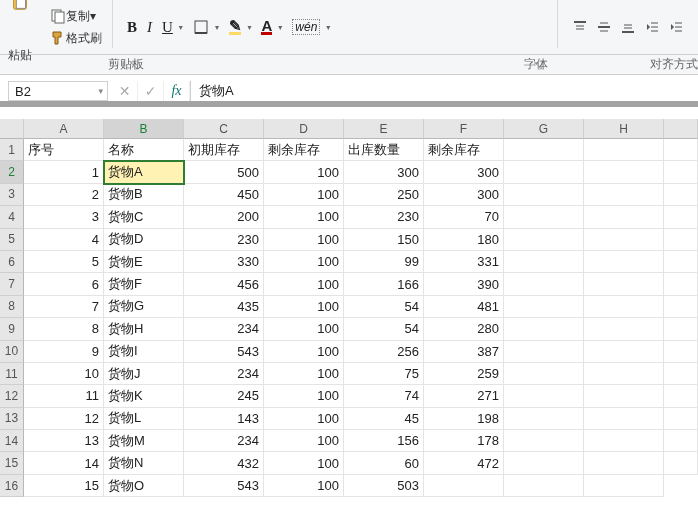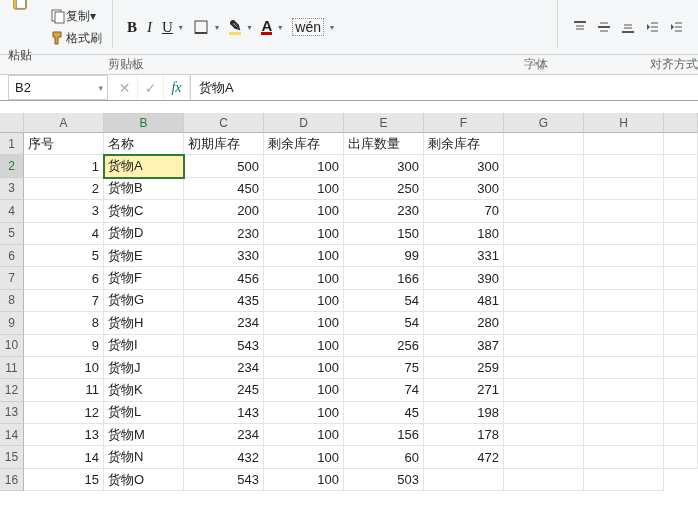--- a/index.html
+++ b/index.html
@@ -14,31 +14,31 @@
   .rbtn { display: flex; align-items: center; height: 22px; padding: 0 4px; font-size: 12px; color: #333; }
   .rbtn .ico, .ico-box { width: 16px; height: 16px; display: inline-flex; align-items: center; justify-content: center; }
   .fontgrp { flex: 1; display: flex; align-items: center; gap: 10px; padding: 0 14px; }
   .fontgrp .b { font-weight: bold; font-size: 15px; font-family: "Times New Roman", serif; }
   .fontgrp .i { font-style: italic; font-size: 15px; font-family: "Times New Roman", serif; }
   .fontgrp .u { text-decoration: underline; font-size: 15px; font-family: "Times New Roman", serif; }
   .fontgrp .dd { font-size: 8px; color: #666; margin-left: -4px; }
   .fontA { font-size: 15px; font-weight: bold; position: relative; }
   .under-red { border-bottom: 3px solid #c00000; display:inline-block; line-height:13px; }
   .under-yel { border-bottom: 3px solid #ffd966; display:inline-block; line-height:13px; }
-  .wenA { font-size: 14px; border: 1px dotted #888; padding: 0 2px; }
+  .wenA { font-size: 12px; border: 1px dotted #888; padding: 0 2px; font-style: italic; }
   .aligngrp { display: flex; align-items: center; gap: 8px; padding: 0 14px; }
   .vsep { width: 1px; height: 48px; background: #d8d8d8; }
 
   
   .ribbon-labels { display: flex; height: 20px; background: #f5f6f7; border-bottom: 1px solid #cfcfcf; font-size: 12px; color: #666; }
   .gl { display: flex; align-items: center; justify-content: flex-end; position: relative; }
   .gl .dlg { position: absolute; right: 6px; bottom: 2px; font-size: 10px; color: #888; }
 
   
-  .formula-row { display: flex; height: 26px; border-bottom: 1px solid #a3a3a3; align-items: stretch; margin-top: 0; }
+  .formula-row { display: flex; height: 26px; border-bottom: 6px solid #a3a3a3; align-items: stretch; margin-top: 6px; }
   .namebox { width: 100px; border: 1px solid #cfcfcf; display: flex; align-items: center; padding: 0 6px; font-size: 13px; margin: 0 4px 0 8px; position: relative; }
   .namebox .dd { position:absolute; right:4px; color:#888; font-size:9px; }
   .fbar-btn { width: 26px; display: flex; align-items: center; justify-content: center; color: #aaa; font-size: 14px; border-right: 1px solid #eee; }
   .fbar-btn.fx { font-style: italic; font-family: "Times New Roman"; color: #0f766e; }
   .fbar-input { flex: 1; display: flex; align-items: center; padding: 0 8px; border-left: 1px solid #cfcfcf; }
 
   .gap-row { height: 12px; background: #fff; }
 
   
   .grid { display: grid; grid-template-columns: 24px 80px 80px 80px 80px 80px 80px 80px 80px 34px; font-size: 13px; }

